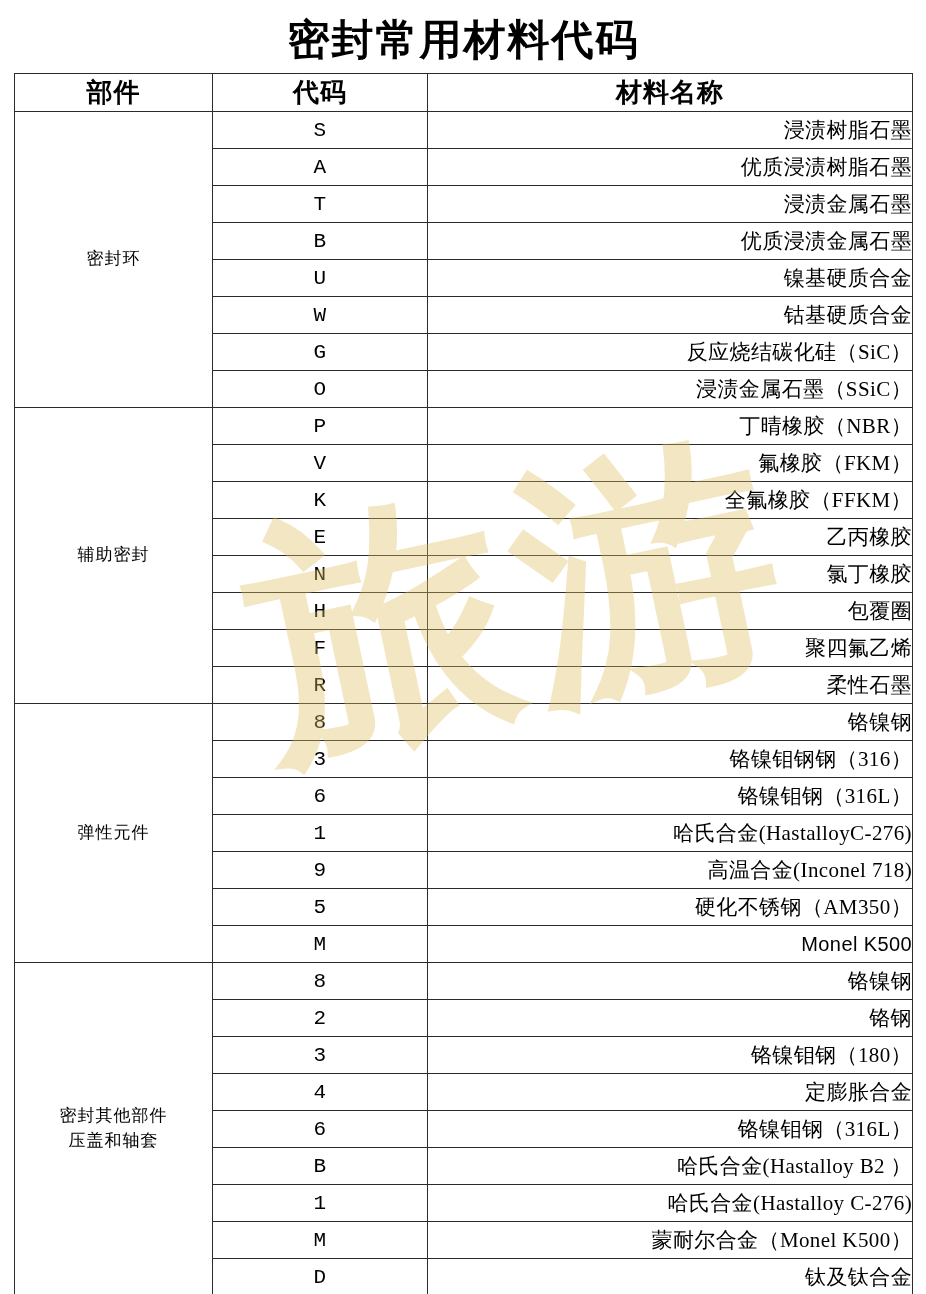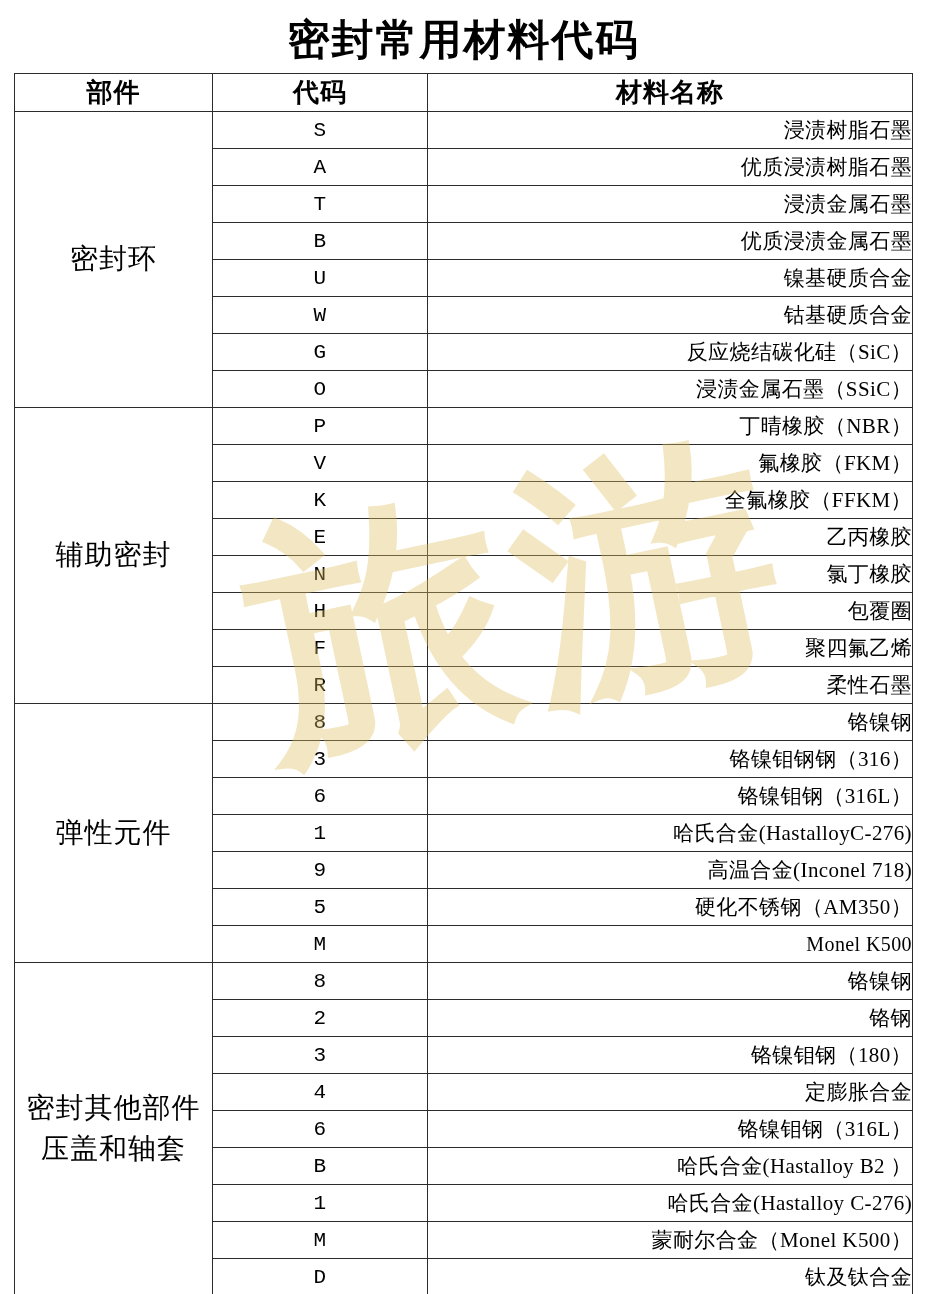--- a/index.html
+++ b/index.html
@@ -75,41 +75,41 @@
     height: 37px;
     text-align: center;
     vertical-align: middle;
     font-size: 26px;
     font-weight: 700;
     letter-spacing: 1px;
   }
   .group-cell {
     text-align: center;
     vertical-align: middle;
-    font-size: 28px;
+    font-size: 17px;
     line-height: 1.45;
     letter-spacing: 1px;
   }
   .code-cell {
     text-align: center;
     vertical-align: middle;
     font-size: 21px;
     font-family: "Liberation Mono", "DejaVu Sans Mono", monospace;
     letter-spacing: 0.5px;
   }
   .name-cell {
     text-align: right;
     vertical-align: middle;
     font-size: 21px;
     padding-left: 10px;
     letter-spacing: 0.4px;
     white-space: nowrap;
   }
   .name-cell.mono {
-    font-family: Liberation Serif, serif;
+    font-family: Liberation Sans, sans-serif;
     font-size: 20px;
     margin-top: 43px;
   }
   tr.data-row td { height: 36px; }
   col.c-part { width: 198px; }
   col.c-code { width: 215px; }
   col.c-name { width: 485px; }
 </style>
 </head>
 <body>

